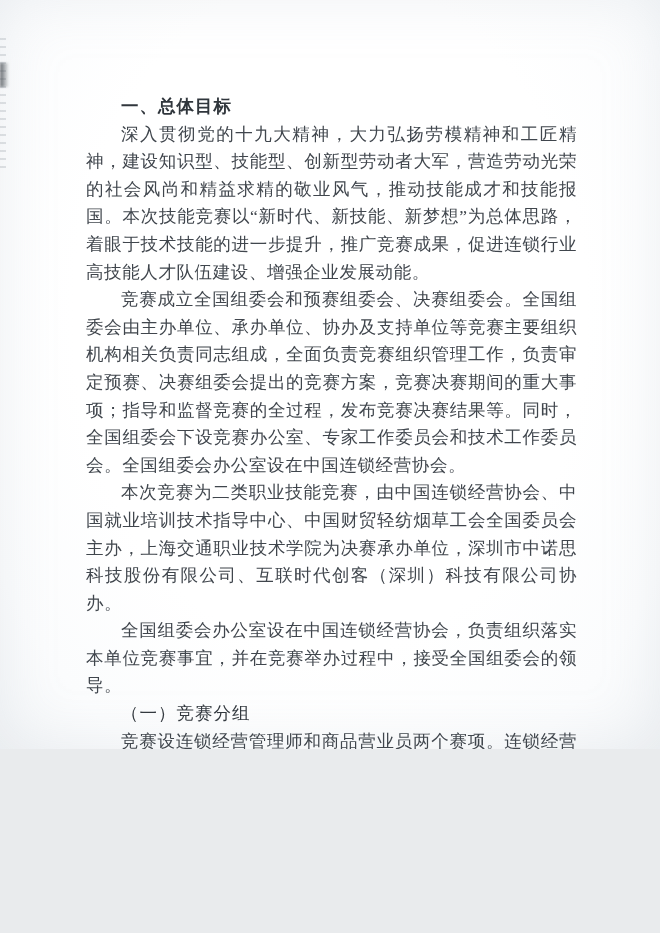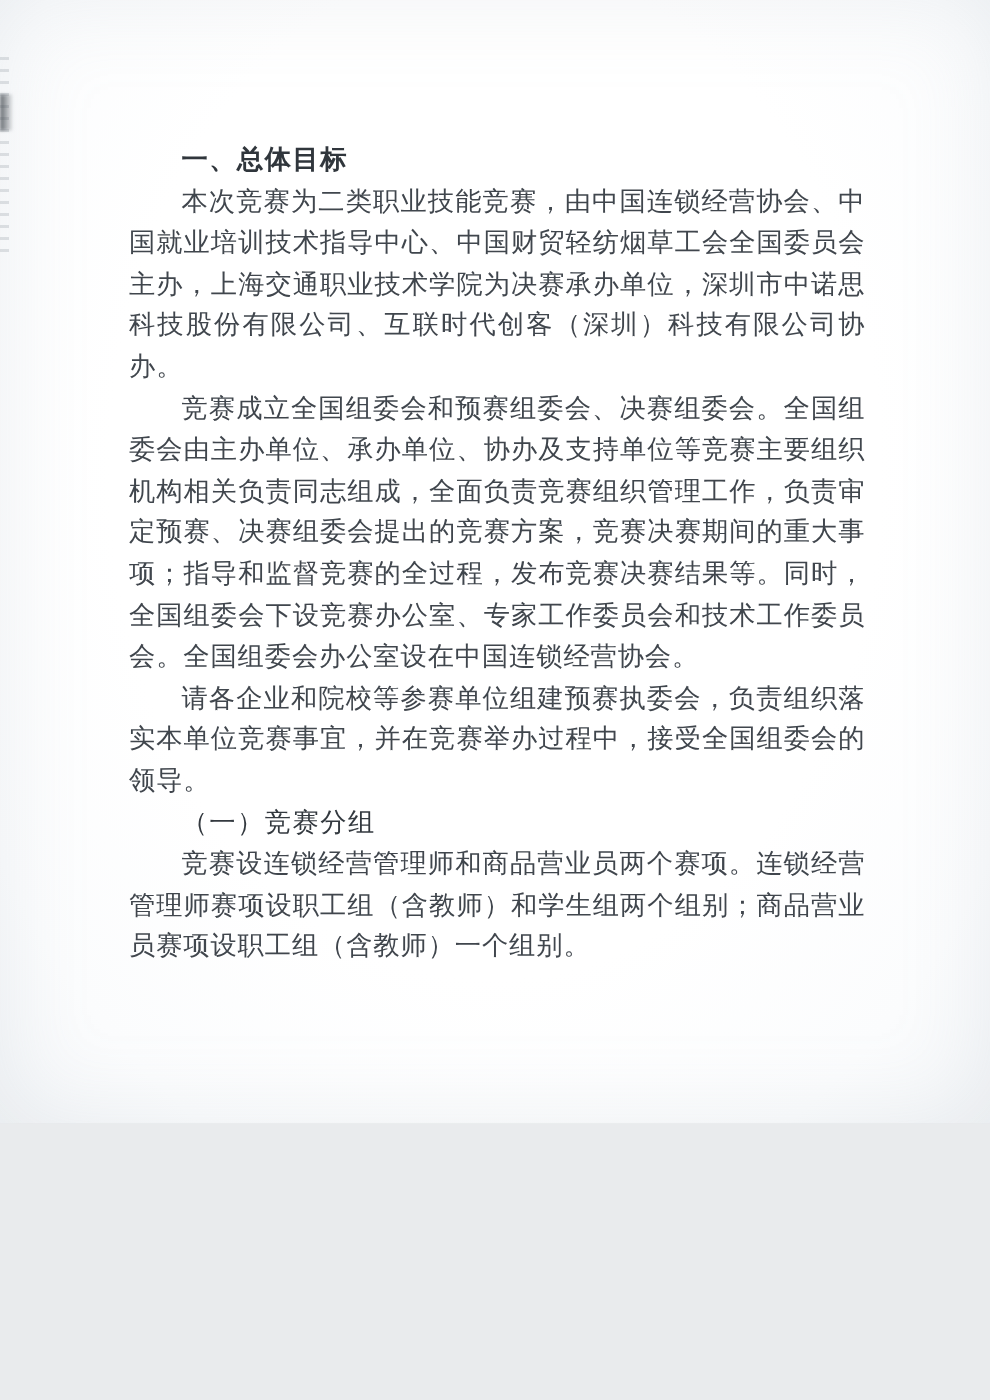--- a/index.html
+++ b/index.html
@@ -89,27 +89,28 @@
 <body>
 
 <div class="page">
 
   <div class="edge-strip"></div>
   <div class="smudge-left"></div>
 
   <div class="content">
     <h2 class="doc-h1">一、总体目标</h2>
 
+    <p class="doc-p">深入贯彻党的十九大精神，大力弘扬劳模精神和工匠精神，建设知识型、技能型、创新型劳动者大军，营造劳动光荣的社会风尚和精益求精的敬业风气，推动技能成才和技能报国。本次技能竞赛以“新时代、新技能、新梦想”为总体思路，着眼于技术技能的进一步提升，推广竞赛成果，促进连锁行业高技能人才队伍建设、增强企业发展动能。</p>
 
+
+    <p class="doc-p">竞赛成立全国组委会和预赛组委会、决赛组委会。全国组委会由主办单位、承办单位、协办及支持单位等竞赛主要组织机构相关负责同志组成，全面负责竞赛组织管理工作，负责审定预赛、决赛组委会提出的竞赛方案，竞赛决赛期间的重大事项；指导和监督竞赛的全过程，发布竞赛决赛结果等。同时，全国组委会下设竞赛办公室、专家工作委员会和技术工作委员会。全国组委会办公室设在中国连锁经营协会。</p>
 
     <p class="doc-p">本次竞赛为二类职业技能竞赛，由中国连锁经营协会、中国就业培训技术指导中心、中国财贸轻纺烟草工会全国委员会主办，上海交通职业技术学院为决赛承办单位，深圳市中诺思科技股份有限公司、互联时代创客（深圳）科技有限公司协办。</p>
 
-    <p class="doc-p">竞赛成立全国组委会和预赛组委会、决赛组委会。全国组委会由主办单位、承办单位、协办及支持单位等竞赛主要组织机构相关负责同志组成，全面负责竞赛组织管理工作，负责审定预赛、决赛组委会提出的竞赛方案，竞赛决赛期间的重大事项；指导和监督竞赛的全过程，发布竞赛决赛结果等。同时，全国组委会下设竞赛办公室、专家工作委员会和技术工作委员会。全国组委会办公室设在中国连锁经营协会。</p>
-
-    <p class="doc-p">请各企业和院校等参赛单位组建预赛执委会，负责组织落实本单位竞赛事宜，并在竞赛举办过程中，接受全国组委会的领导。</p>
+    <p class="doc-p">全国组委会办公室设在中国连锁经营协会，负责组织落实本单位竞赛事宜，并在竞赛举办过程中，接受全国组委会的领导。</p>
 
 
     <h3 class="doc-h2">（一）竞赛分组</h3>
 
     <p class="doc-p">竞赛设连锁经营管理师和商品营业员两个赛项。连锁经营管理师赛项设职工组（含教师）和学生组两个组别；商品营业员赛项设职工组（含教师）一个组别。</p>
   </div>
 
   <div class="page-number">— 2 —</div>
 
 </div>

